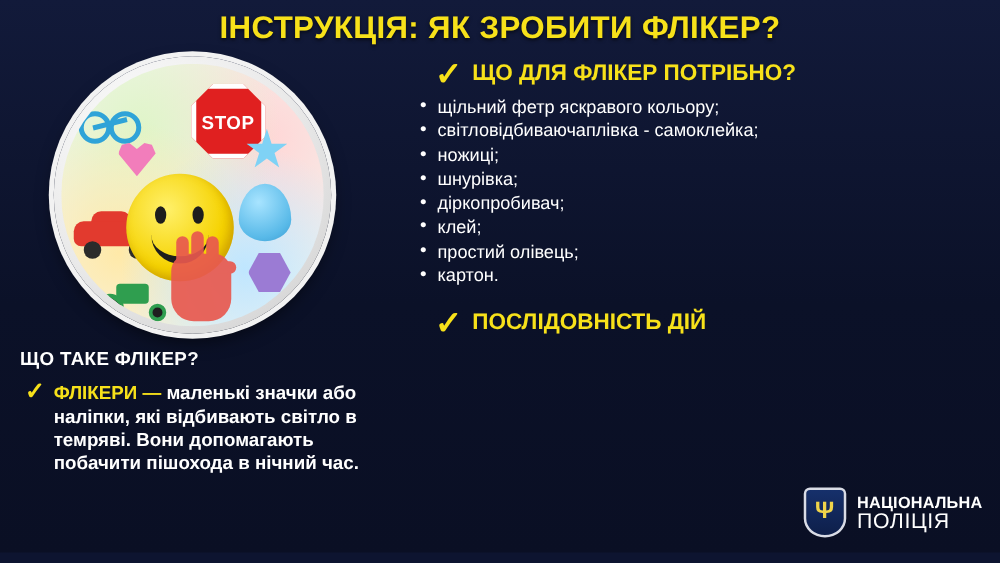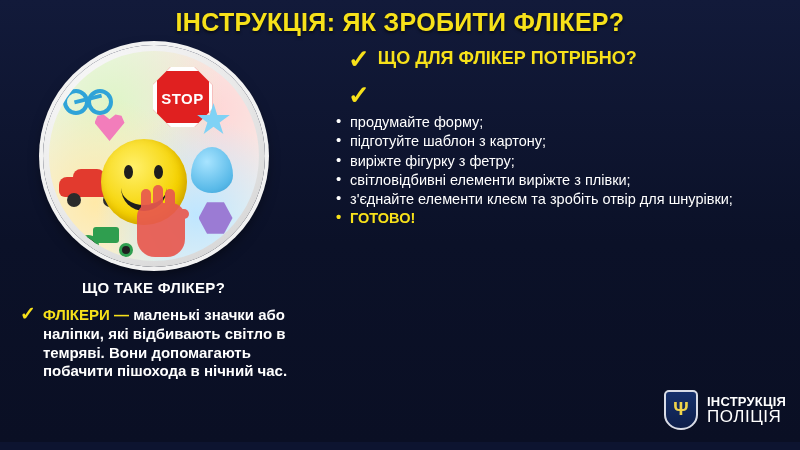--- a/index.html
+++ b/index.html
@@ -229,21 +229,20 @@
   }
   .hexa {
     left: 150px; top: 150px;
     width: 34px; height: 34px;
     background: #9b7bd4;
     clip-path: polygon(25% 4%, 75% 4%, 100% 50%, 75% 96%, 25% 96%, 0 50%);
   }
 
   .left-heading {
     margin-top: 12px;
-    text-align: center;
     font-size: 15px;
     font-weight: bold;
     color: #ffffff;
     letter-spacing: 0.3px;
   }
   .left-body {
     margin-top: 10px;
     display: flex;
     align-items: flex-start;
     gap: 7px;
@@ -426,41 +425,44 @@
 
   </div>
 
   <div class="right-col">
 
     <div class="section-head indent">
       <span class="check-big">✓</span>
       <span>ЩО ДЛЯ ФЛІКЕР ПОТРІБНО?</span>
     </div>
 
+    <ul class="bullets">
+      <li>щільний фетр яскравого кольору;</li>
+      <li>світловідбиваючаплівка - самоклейка;</li>
+      <li>ножиці;</li>
+      <li>шнурівка;</li>
+      <li>діркопробивач;</li>
+      <li>клей;</li>
+      <li>простий олівець;</li>
+      <li>картон.</li>
+    </ul>
 
     <div class="spacer"></div>
 
     <div class="section-head indent">
       <span class="check-big">✓</span>
-    </div>
-
-    <ul class="bullets">
-      <li>продумайте форму;</li>
-      <li>підготуйте шаблон з картону;</li>
-      <li>виріжте фігурку з фетру;</li>
-      <li>світловідбивні елементи виріжте з плівки;</li>
-      <li>з'єднайте елементи клеєм та зробіть отвір для шнурівки;</li>
-      <li class="done">ГОТОВО!</li>
-    </ul>
+      <span>ПОСЛІДОВНІСТЬ ДІЙ</span>
+    </div>
+
 
   </div>
 
   <div class="footer-logo">
     <div class="shield">
       <div class="trident">Ψ</div>
     </div>
     <div class="logo-text">
-      <div class="l1">ІНСТРУКЦІЯ</div>
+      <div class="l1">НАЦІОНАЛЬНА</div>
       <div class="l2">ПОЛІЦІЯ</div>
     </div>
   </div>
 
 </div>
 
 </body></html>

